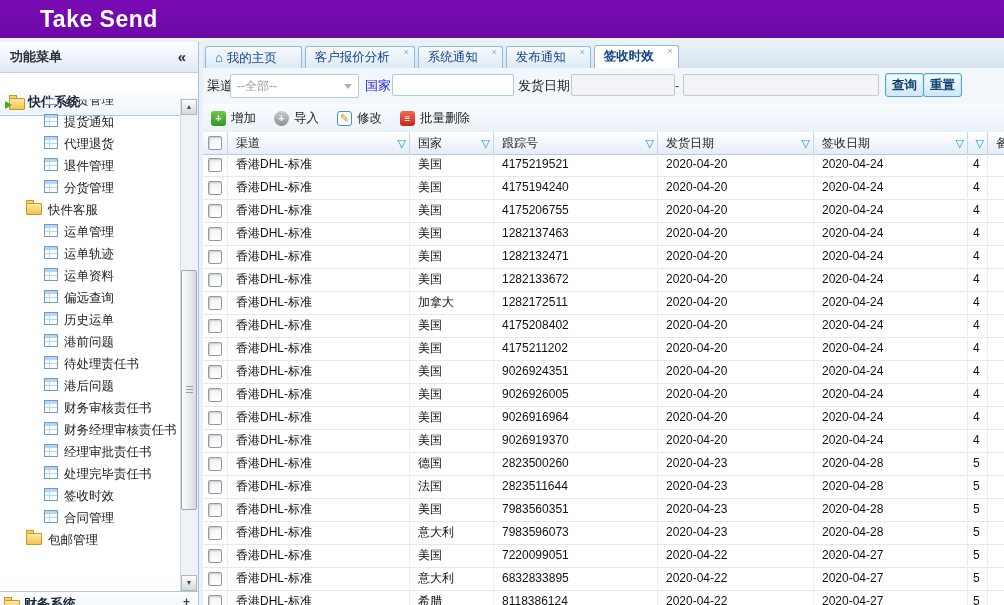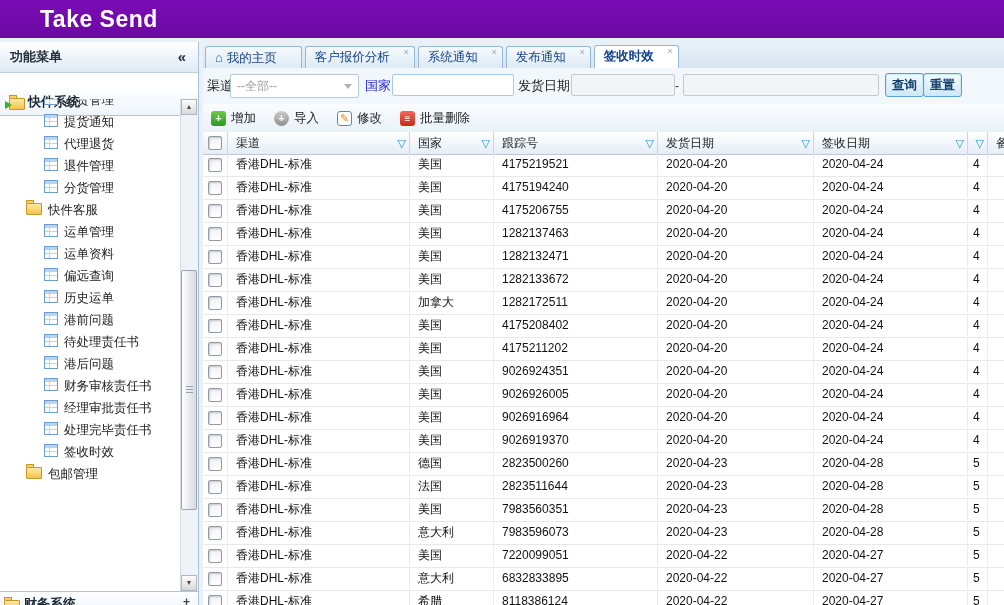--- a/index.html
+++ b/index.html
@@ -118,30 +118,33 @@
     </div>
     <div class="tree">
       <div class="tree-inner" id="tree-items">
           <div class="titem lvl2"><span class="icon-grid"></span><span class="lbl">退货管理</span></div>
           <div class="titem lvl2"><span class="icon-grid"></span><span class="lbl">提货通知</span></div>
           <div class="titem lvl2"><span class="icon-grid"></span><span class="lbl">代理退货</span></div>
           <div class="titem lvl2"><span class="icon-grid"></span><span class="lbl">退件管理</span></div>
           <div class="titem lvl2"><span class="icon-grid"></span><span class="lbl">分货管理</span></div>
           <div class="titem lvl1"><span class="icon-folder"></span><span class="lbl">快件客服</span></div>
           <div class="titem lvl2"><span class="icon-grid"></span><span class="lbl">运单管理</span></div>
+          <div class="titem lvl2"><span class="icon-grid"></span><span class="lbl">运单轨迹</span></div>
           <div class="titem lvl2"><span class="icon-grid"></span><span class="lbl">运单资料</span></div>
           <div class="titem lvl2"><span class="icon-grid"></span><span class="lbl">偏远查询</span></div>
           <div class="titem lvl2"><span class="icon-grid"></span><span class="lbl">历史运单</span></div>
           <div class="titem lvl2"><span class="icon-grid"></span><span class="lbl">港前问题</span></div>
           <div class="titem lvl2"><span class="icon-grid"></span><span class="lbl">待处理责任书</span></div>
           <div class="titem lvl2"><span class="icon-grid"></span><span class="lbl">港后问题</span></div>
           <div class="titem lvl2"><span class="icon-grid"></span><span class="lbl">财务审核责任书</span></div>
+          <div class="titem lvl2"><span class="icon-grid"></span><span class="lbl">财务经理审核责任书</span></div>
           <div class="titem lvl2"><span class="icon-grid"></span><span class="lbl">经理审批责任书</span></div>
           <div class="titem lvl2"><span class="icon-grid"></span><span class="lbl">处理完毕责任书</span></div>
           <div class="titem lvl2"><span class="icon-grid"></span><span class="lbl">签收时效</span></div>
+          <div class="titem lvl2"><span class="icon-grid"></span><span class="lbl">合同管理</span></div>
           <div class="titem lvl1"><span class="icon-folder"></span><span class="lbl">包邮管理</span></div>
         </div>
     </div>
     <div class="side-bottom">
       <span class="icon-folder"></span>
       <span class="t">财务系统</span>
       <span class="plus">+</span>
     </div>
     <div class="sb">
       <div class="btn up">▲</div>

